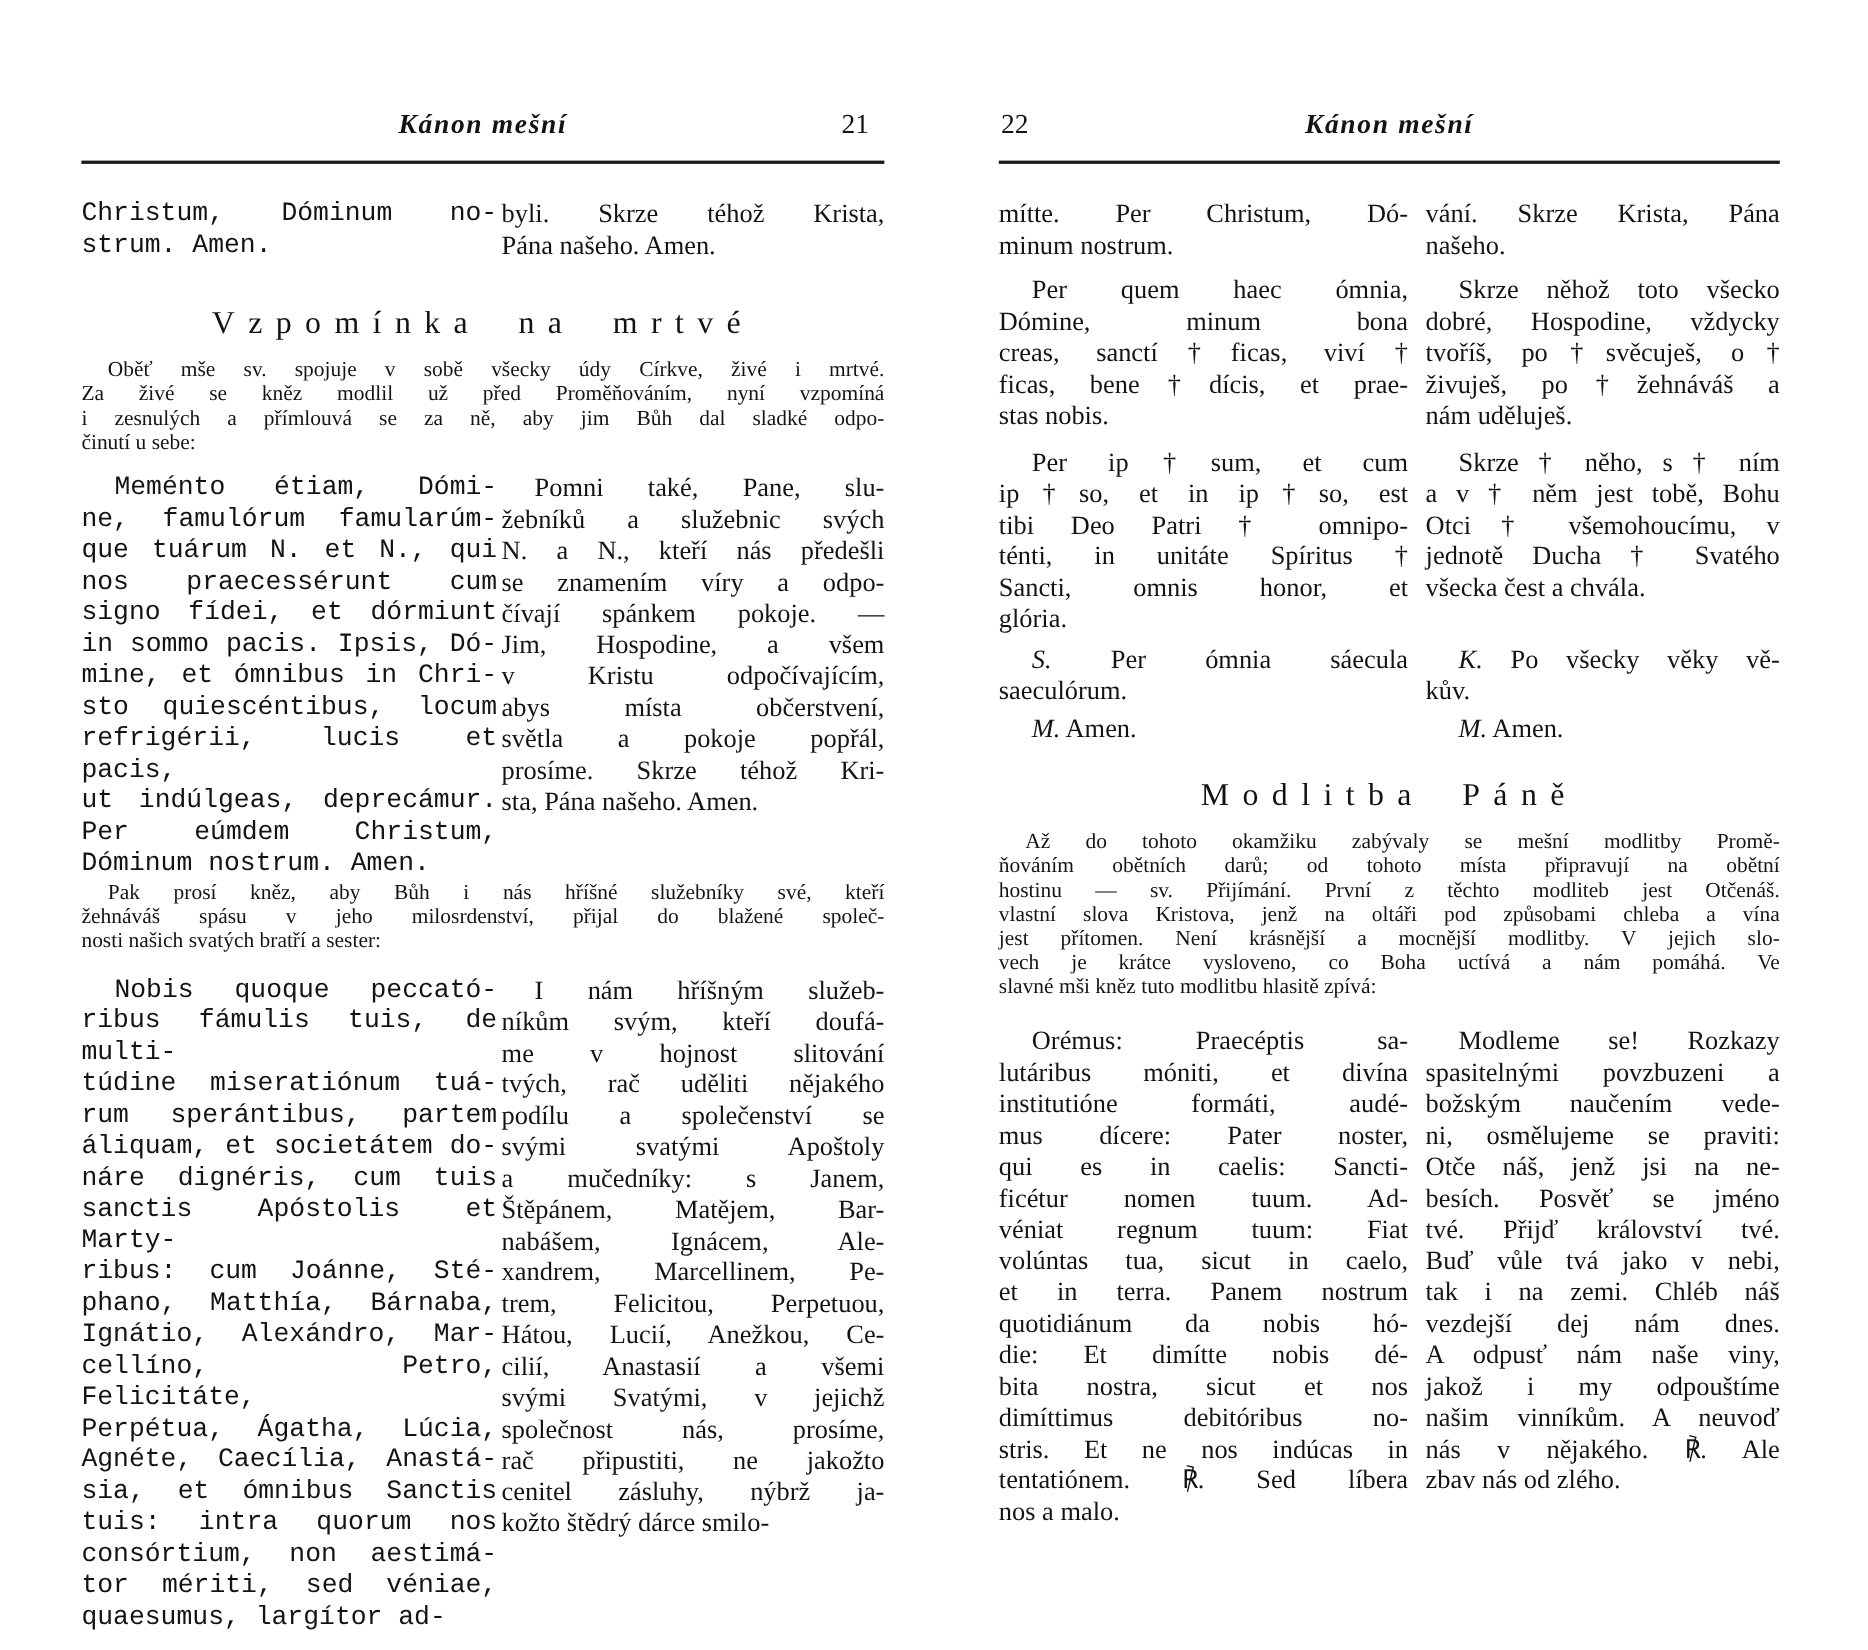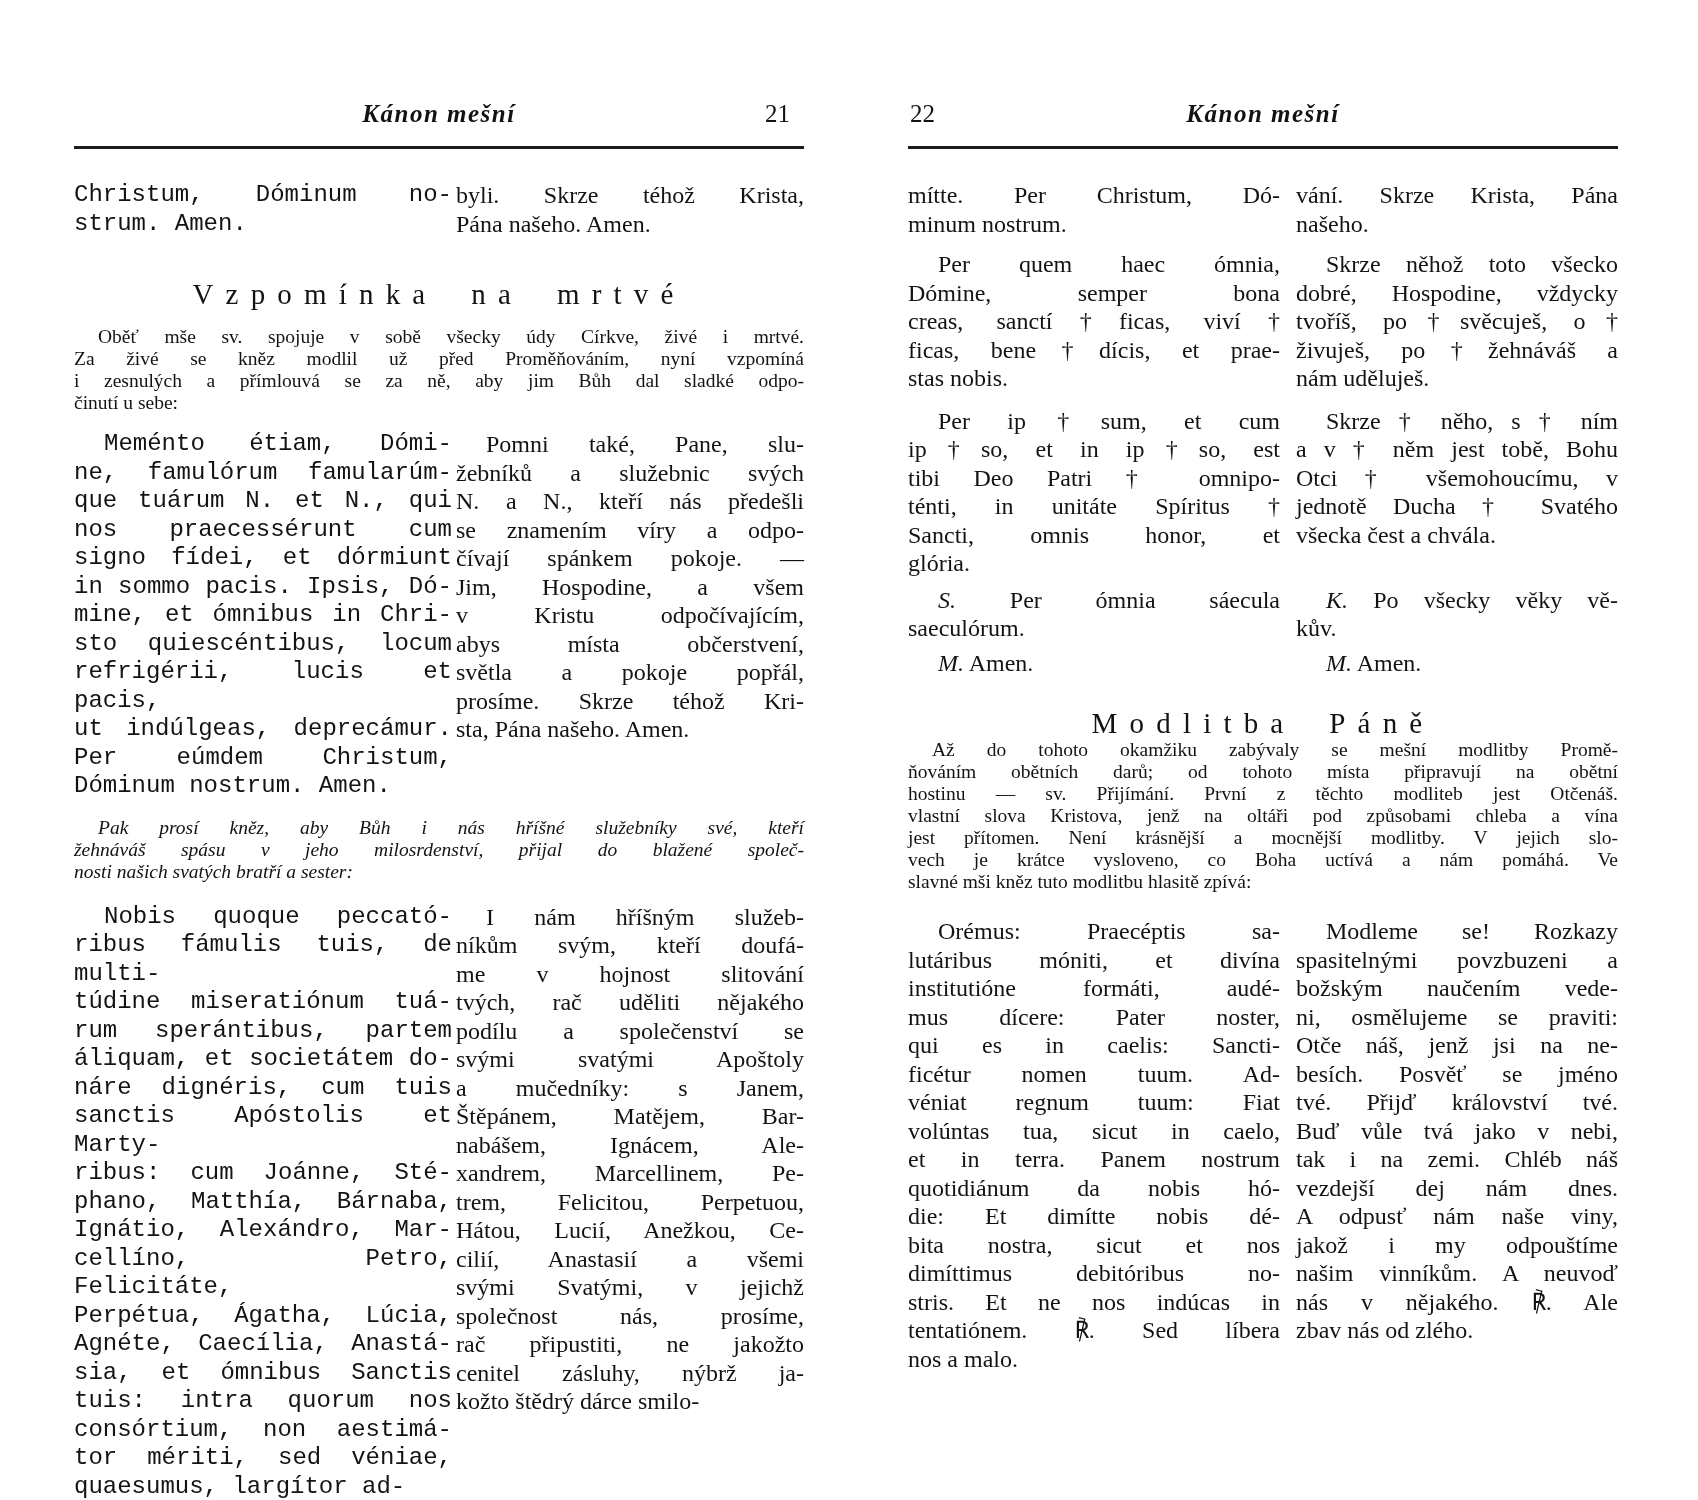--- a/index.html
+++ b/index.html
@@ -41,29 +41,29 @@
   .sechead{
     margin:0;font-size:29px;font-weight:normal;text-align:center;
     letter-spacing:0.42em;word-spacing:0.5em;line-height:32px;white-space:nowrap;
   }
 
   
   .row-cont{margin-top:32px;}
   #page-21 .sechead{margin-top:40px;}
   #page-21 .note-1{margin-top:16px;}
   #page-21 .row-memento{margin-top:16px;}
-  #page-21 .note-2{margin-top:16px;font-style:italic;}
+  #page-21 .note-2{}
   #page-21 .row-nobis{margin-top:20px;}
 
   #page-22 .row-perquem{margin-top:12px;}
   #page-22 .row-peripsum{margin-top:14px;}
   #page-22 .row-versicle{margin-top:8px;}
   #page-22 .row-amen{margin-top:6px;}
   #page-22 .sechead{margin-top:30px;}
-  #page-22 .note-1{}
+  #page-22 .note-1{margin-top:16px;}
   #page-22 .row-oremus{margin-top:24px;}
 </style>
 </head>
 <body>
 
 <div class="page" id="page-21">
   <div class="phead">
     <span class="ptitle">Kánon mešní</span>
     <span class="pnum">21</span>
   </div>
@@ -183,21 +183,21 @@
       </div>
     <div class="col-czech para">
         <div class="jline first">vání. Skrze Krista, Pána</div>
         <div class="jline last">našeho.</div>
       </div>
   </div>
 
   <div class="cols row-perquem">
     <div class="col-latin para indent">
         <div class="jline first">Per quem haec ómnia,</div>
-        <div class="jline">Dómine, semper bona</div>
+        <div class="jline">Dómine, minum bona</div>
         <div class="jline">creas, sanctí†ficas, viví†</div>
         <div class="jline">ficas, bene†dícis, et prae-</div>
         <div class="jline last">stas nobis.</div>
       </div>
     <div class="col-czech para indent">
         <div class="jline first">Skrze něhož toto všecko</div>
         <div class="jline">dobré, Hospodine, vždycky</div>
         <div class="jline">tvoříš, po†svěcuješ, o†</div>
         <div class="jline">živuješ, po†žehnáváš a</div>
         <div class="jline last">nám uděluješ.</div>

